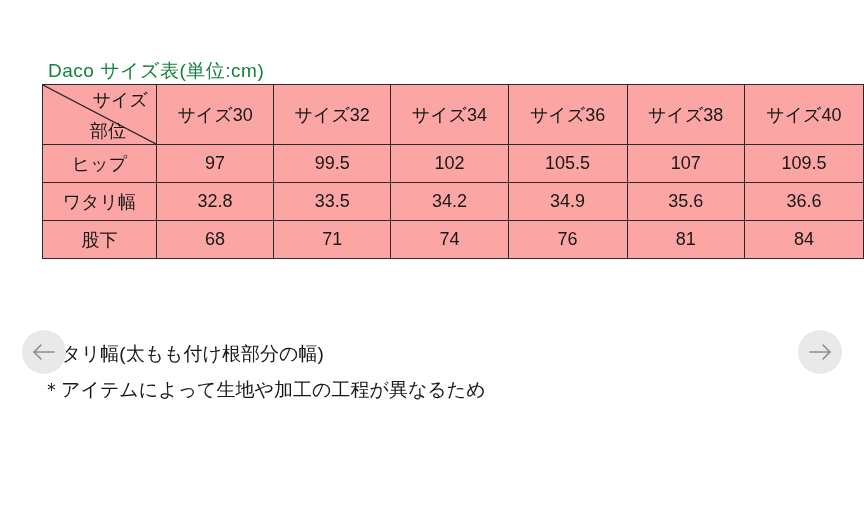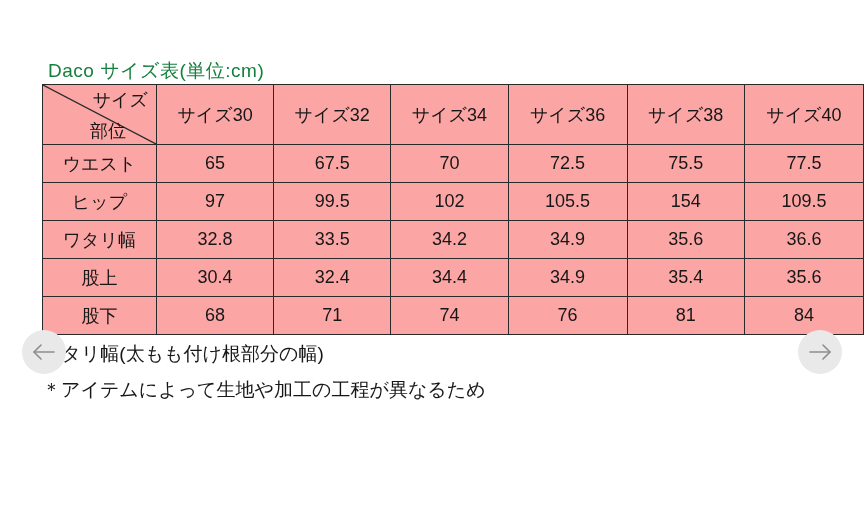--- a/index.html
+++ b/index.html
@@ -156,54 +156,36 @@
         <th class="col-head">サイズ30</th>
         <th class="col-head">サイズ32</th>
         <th class="col-head">サイズ34</th>
         <th class="col-head">サイズ36</th>
         <th class="col-head">サイズ38</th>
         <th class="col-head">サイズ40</th>
       </tr>
     </thead>
     <tbody>
       <tr>
-        <td class="row-label">ウエスト</td>
-        <td class="num">65</td>
-        <td class="num">67.5</td>
-        <td class="num">70</td>
-        <td class="num">72.5</td>
-        <td class="num">75.5</td>
-        <td class="num">77.5</td>
-      </tr>
-      <tr>
         <td class="row-label">ヒップ</td>
         <td class="num">97</td>
         <td class="num">99.5</td>
         <td class="num">102</td>
         <td class="num">105.5</td>
-        <td class="num">154</td>
+        <td class="num">107</td>
         <td class="num">109.5</td>
       </tr>
       <tr>
         <td class="row-label">ワタリ幅</td>
         <td class="num">32.8</td>
         <td class="num">33.5</td>
         <td class="num">34.2</td>
         <td class="num">34.9</td>
         <td class="num">35.6</td>
         <td class="num">36.6</td>
-      </tr>
-      <tr>
-        <td class="row-label">股上</td>
-        <td class="num">30.4</td>
-        <td class="num">32.4</td>
-        <td class="num">34.4</td>
-        <td class="num">34.9</td>
-        <td class="num">35.4</td>
-        <td class="num">35.6</td>
       </tr>
       <tr>
         <td class="row-label">股下</td>
         <td class="num">68</td>
         <td class="num">71</td>
         <td class="num">74</td>
         <td class="num">76</td>
         <td class="num">81</td>
         <td class="num">84</td>
       </tr>

